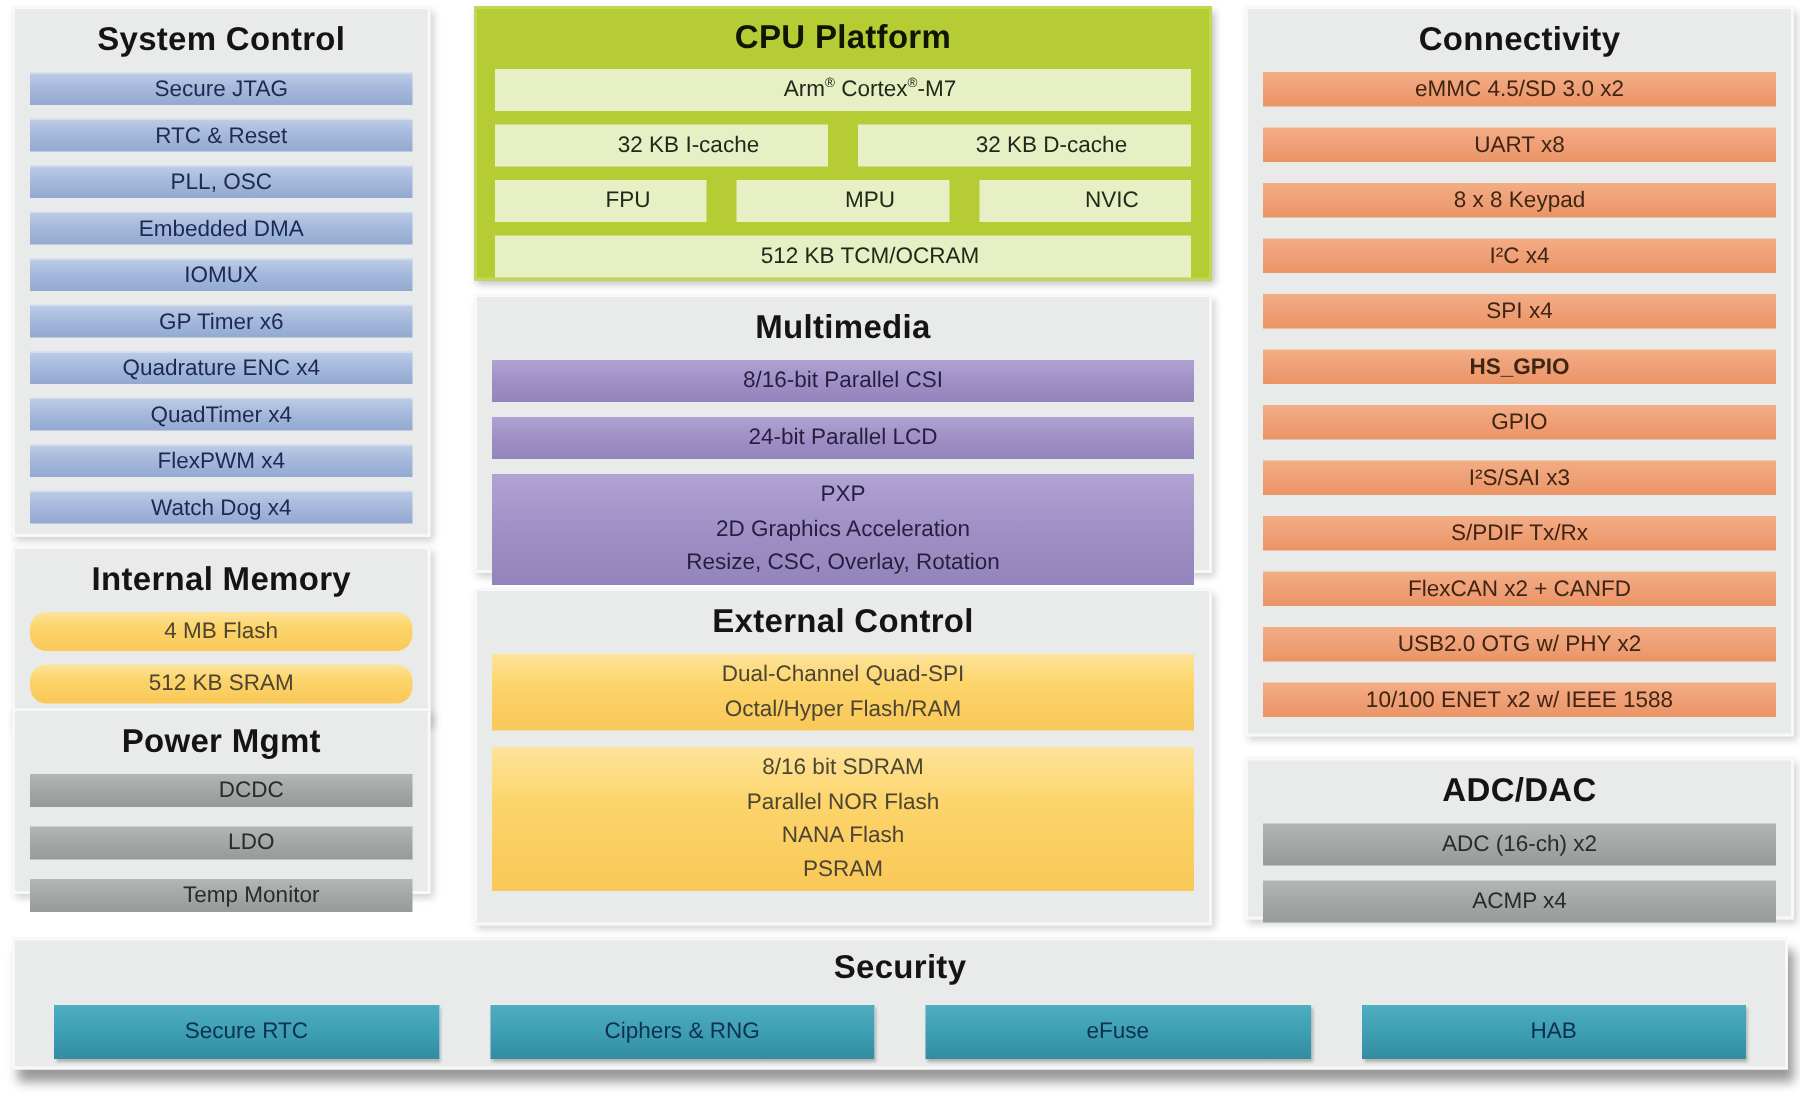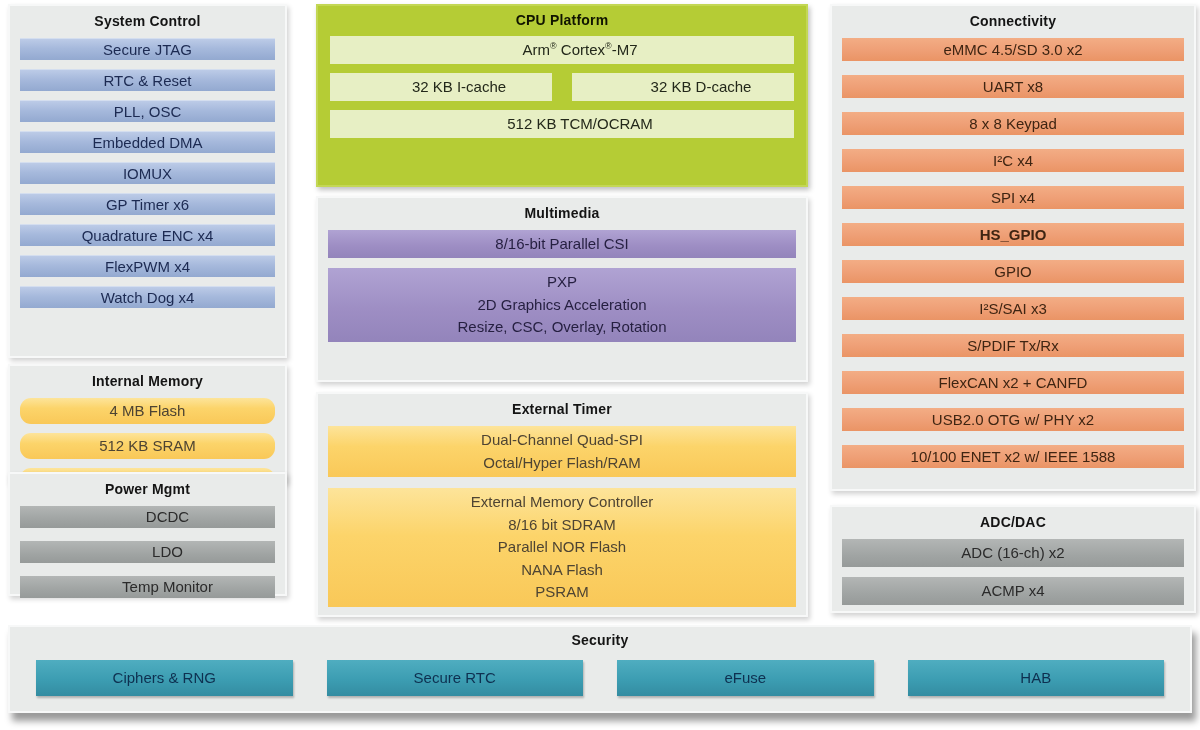--- a/index.html
+++ b/index.html
@@ -14,21 +14,21 @@
 
   .panel {
     position: absolute;
     background: #e9ebea;
     border: 2px solid #f7f8f8;
     box-shadow: 2px 3px 5px rgba(0,0,0,0.18);
   }
   .panel h3 {
     margin: 7px 4px 9px;
     text-align: center;
-    font-size: 14px;
+    font-size: 22px;
     font-weight: bold;
     color: #141414;
     letter-spacing: 0.2px;
   }
   .rows { padding: 0 10px; }
 
   .row {
     height: 22px; line-height: 22px;
     font-size: 15px;
     text-align: center;
@@ -94,20 +94,21 @@
 <section class="panel sc">
   <h3>System Control</h3>
   <div class="rows">
       <div class="row blue">Secure JTAG</div>
       <div class="row blue">RTC &amp; Reset</div>
       <div class="row blue">PLL, OSC</div>
       <div class="row blue">Embedded DMA</div>
       <div class="row blue">IOMUX</div>
       <div class="row blue">GP Timer x6</div>
       <div class="row blue">Quadrature ENC x4</div>
+      <div class="row blue">QuadTimer x4</div>
       <div class="row blue">FlexPWM x4</div>
       <div class="row blue">Watch Dog x4</div>
     </div>
 </section>
 
 <section class="panel im">
   <h3>Internal Memory</h3>
   <div class="rows">
       <div class="row yellow">4 MB Flash</div>
       <div class="row yellow">512 KB SRAM</div>
@@ -128,48 +129,53 @@
   <h3>CPU Platform</h3>
   <div class="cpu-inner">
     <div class="crow">
       <div class="cpu-box pale supreg">Arm<sup>®</sup> Cortex<sup>®</sup>-M7</div>
     </div>
     <div class="crow">
       <div class="cpu-box pale">32 KB I-cache</div>
       <div class="cpu-box pale">32 KB D-cache</div>
     </div>
     <div class="crow">
+      <div class="cpu-box pale">FPU</div>
+      <div class="cpu-box pale">MPU</div>
+      <div class="cpu-box pale">NVIC</div>
+    </div>
+    <div class="crow">
       <div class="cpu-box pale">512 KB TCM/OCRAM</div>
     </div>
   </div>
 </section>
 
 <section class="panel mm">
   <h3>Multimedia</h3>
   <div class="rows">
     <div>
         <div class="row purple">8/16-bit Parallel CSI</div>
+        <div class="row purple">24-bit Parallel LCD</div>
       </div>
     <div class="block purple">
         <div class="line">PXP</div>
         <div class="line">2D Graphics Acceleration</div>
         <div class="line">Resize, CSC, Overlay, Rotation</div>
       </div>
   </div>
 </section>
 
 <section class="panel ext">
-  <h3>External Timer</h3>
+  <h3>External Control</h3>
   <div class="rows">
     <div class="block yellow">
         <div class="line">Dual-Channel Quad-SPI</div>
         <div class="line">Octal/Hyper Flash/RAM</div>
       </div>
     <div class="block yellow">
-        <div class="line">External Memory Controller</div>
         <div class="line">8/16 bit SDRAM</div>
         <div class="line">Parallel NOR Flash</div>
         <div class="line">NANA Flash</div>
         <div class="line">PSRAM</div>
       </div>
   </div>
 </section>
 
 <section class="panel conn">
   <h3>Connectivity</h3>
@@ -193,18 +199,18 @@
   <h3>ADC/DAC</h3>
   <div class="rows">
       <div class="row grayrow">ADC (16-ch) x2</div>
       <div class="row grayrow">ACMP x4</div>
     </div>
 </section>
 
 <section class="panel security">
   <h3>Security</h3>
   <div class="sec-rows">
+      <div class="row teal">Secure RTC</div>
       <div class="row teal">Ciphers &amp; RNG</div>
-      <div class="row teal">Secure RTC</div>
       <div class="row teal">eFuse</div>
       <div class="row teal">HAB</div>
     </div>
 </section>
 
 </body></html>

